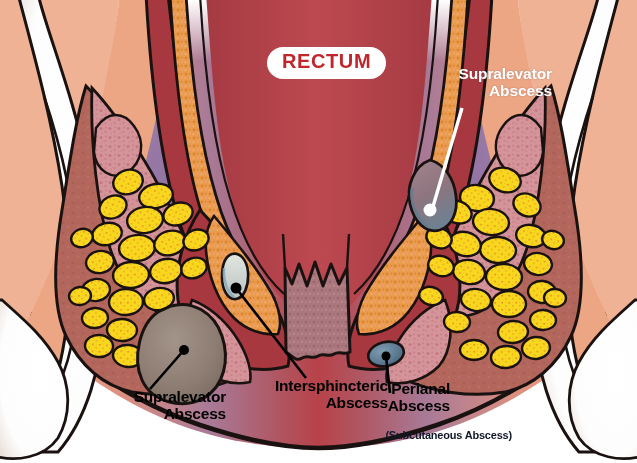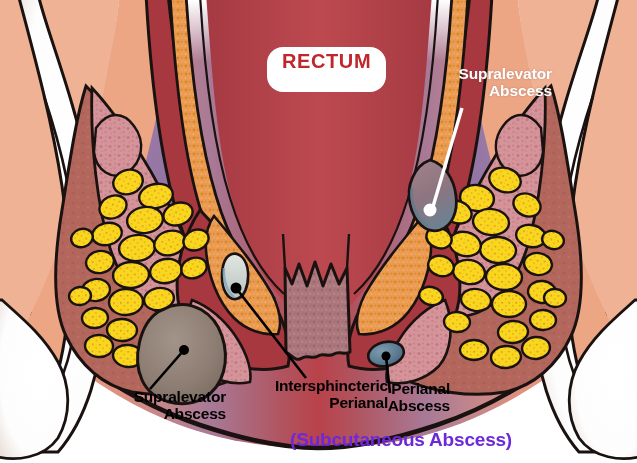--- a/index.html
+++ b/index.html
@@ -43,29 +43,29 @@
     color: #ffffff;
     font-size: 15.5px;
     letter-spacing: -0.1px;
     text-shadow: 0 0 2px rgba(90,60,70,0.35);
   }
   #lbl-ischiorectal { left: 74px;  top: 389px; width: 152px; }
   #lbl-intersphincteric { left: 232px; top: 378px; width: 156px; }
   #lbl-perianal { left: 330px; top: 381px; width: 120px; }
   #lbl-subcutaneous {
     left: 272px; top: 430px; width: 240px;
-    color: #6d28d9; font-size: 19px; font-weight: bold;
+    color: #0f172a; font-size: 11px; font-weight: bold;
   }
   #lbl-supralevator { left: 400px; top: 66px; width: 152px; }
 
   #lbl-rectum-pill {
     position: absolute;
     left: 267px;
     top: 47px;
-    padding: 4px 15px 21px 15px;
+    padding: 4px 15px 8px 15px;
     background: #ffffff;
     border-radius: 16px;
     color: #c0272d;
     font-family: "Liberation Sans", sans-serif;
     font-weight: bold;
     font-size: 20px;
     letter-spacing: 0.6px;
     line-height: 1;
   }
 </style>
@@ -425,20 +425,20 @@
 
   <div id="lbl-rectum-pill">RECTUM</div>
 
   <div id="lbl-supralevator" class="label label-light">Supralevator
 Abscess</div>
 
   <div id="lbl-ischiorectal" class="label label-dark">Supralevator
 Abscess</div>
 
   <div id="lbl-intersphincteric" class="label label-dark">Intersphincteric
-Perianal</div>
+Abscess</div>
 
   <div id="lbl-perianal" class="label label-dark">Perianal
 Abscess</div>
 
   <div id="lbl-subcutaneous" class="label label-dark">(Subcutaneous Abscess)</div>
 
 </div>
 
 </body></html>

